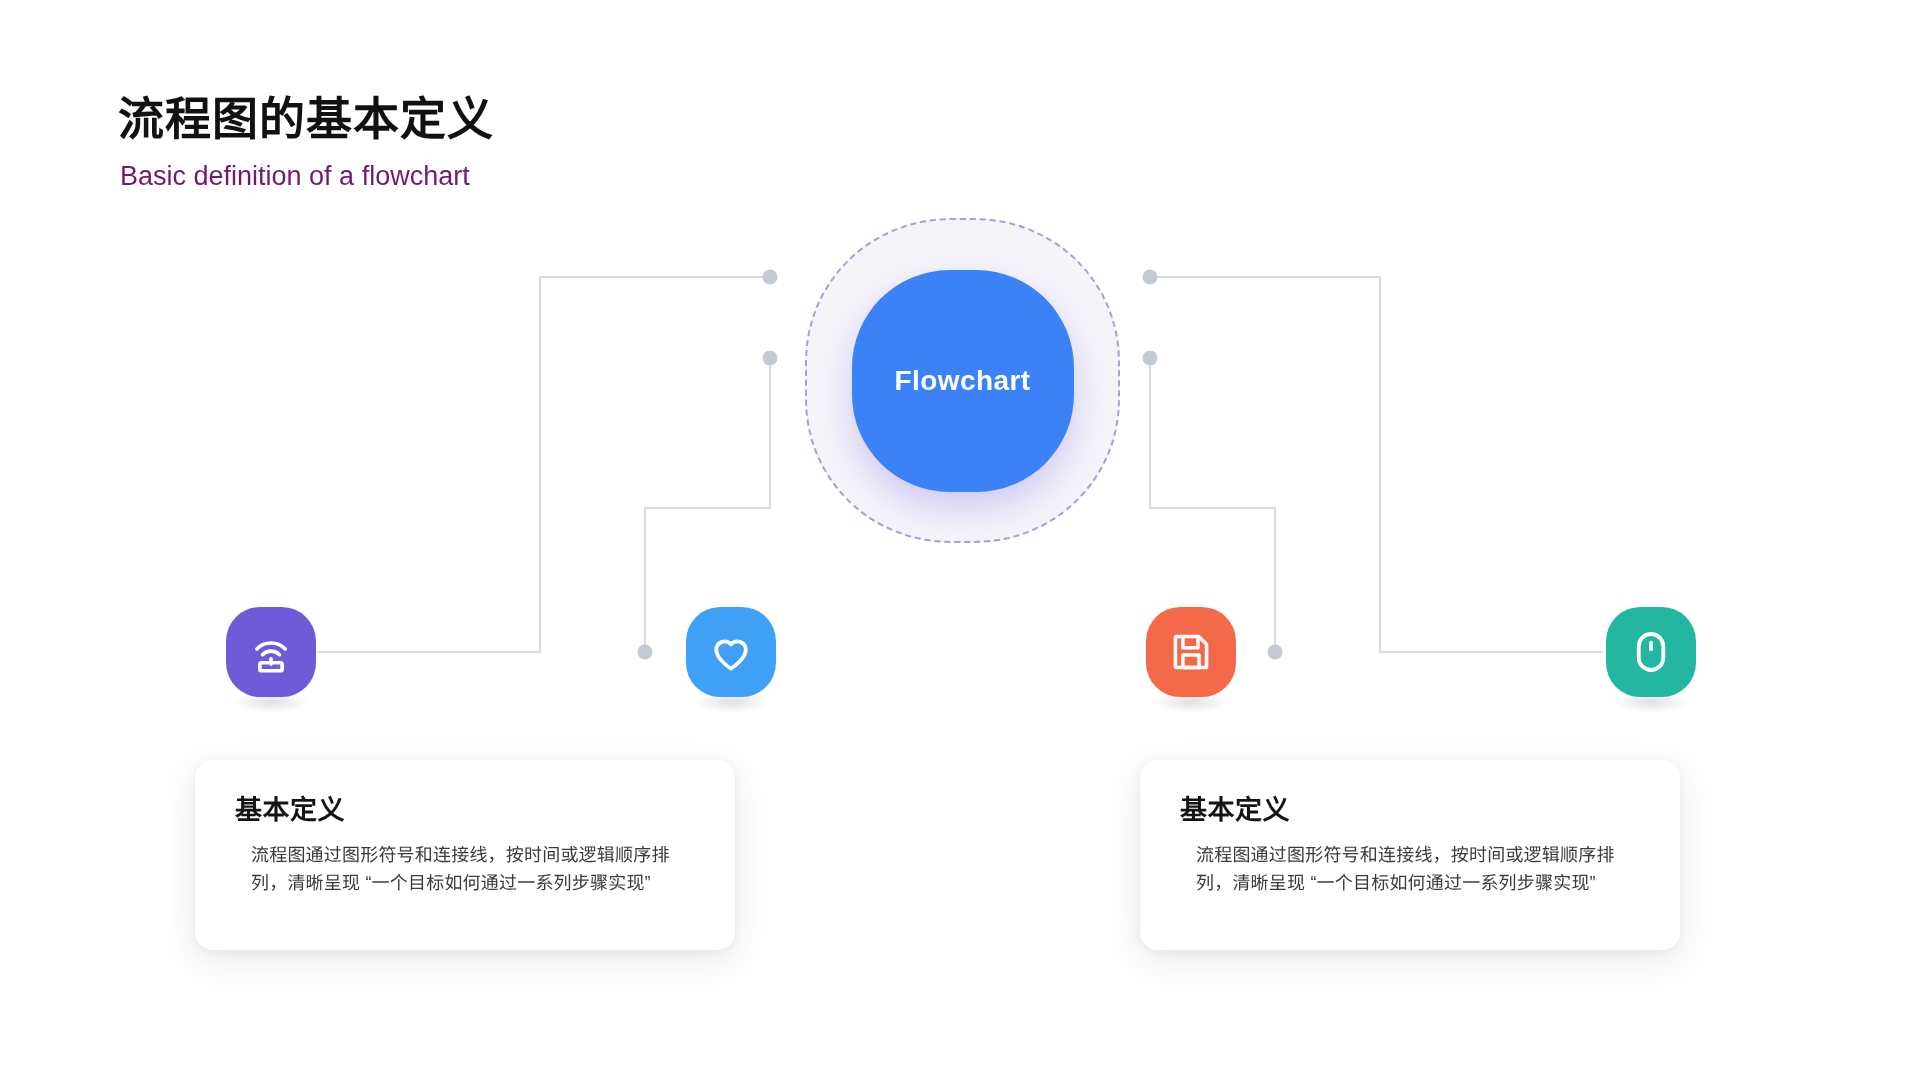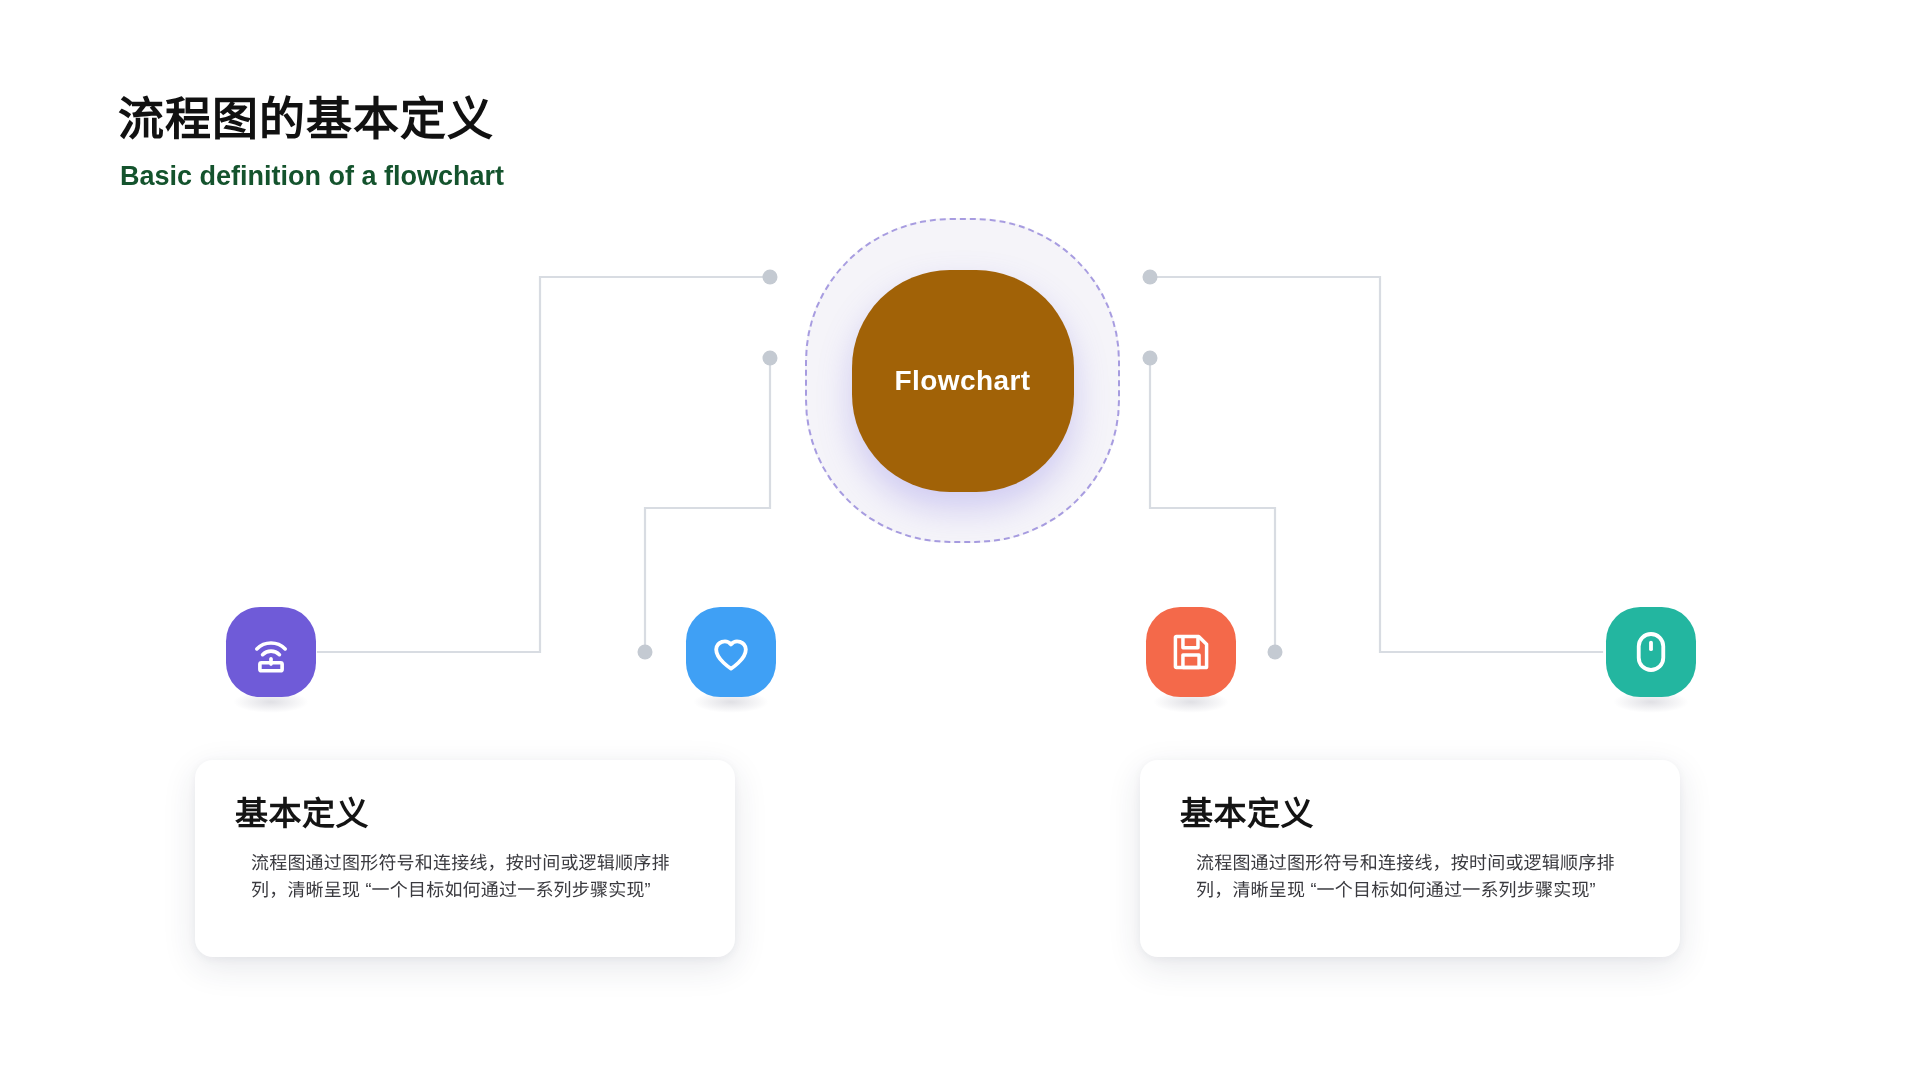--- a/index.html
+++ b/index.html
@@ -15,21 +15,21 @@
   .stage{position:absolute;inset:0;width:1704px;height:1080px;}
 
   
   .header{position:absolute;left:118px;top:92px;}
   .title{
     font-size:46px;font-weight:700;color:#111111;
     letter-spacing:1px;line-height:1.18;margin:0;
     white-space:nowrap;
   }
   .subtitle{
-    font-size:27px;font-weight:700;color:#14532d;
+    font-size:27px;font-weight:400;color:#701a75;
     margin:14px 0 0 2px;line-height:1.2;white-space:nowrap;
   }
 
   
   .connectors{position:absolute;left:0;top:0;width:1920px;height:1080px;}
 
   
   .center-node{
     position:absolute;left:805px;top:218px;width:315px;height:325px;
   }
@@ -37,21 +37,21 @@
     position:absolute;inset:0;
     background:#f5f4f9;
     border:2px dashed #a79ce0;
     border-radius:46% 46% 46% 46% / 44% 44% 44% 44%;
     box-sizing:border-box;
   }
   .center-core{
     position:absolute;left:50%;top:50%;
     transform:translate(-50%,-50%);
     width:222px;height:222px;
-    background:#a16207;
+    background:#3b82f6;
     border-radius:44% 44% 44% 44% / 44% 44% 44% 44%;
     display:flex;align-items:center;justify-content:center;
     box-shadow:0 16px 34px rgba(108,92,224,.28);
   }
   .center-core span{
     color:#ffffff;font-size:28px;font-weight:700;letter-spacing:.4px;
   }
 
   
   .chip{
@@ -68,21 +68,21 @@
 
   
   .card{
     position:absolute;width:540px;
     background:#ffffff;border-radius:18px;
     box-shadow:0 10px 34px rgba(40,42,70,.11), 0 2px 8px rgba(40,42,70,.05);
     padding:34px 40px 36px 40px;
     box-sizing:border-box;
   }
   .card-title{
-    margin:0 0 16px 0;font-size:33px;font-weight:700;color:#141414;
+    margin:0 0 16px 0;font-size:27px;font-weight:700;color:#141414;
     letter-spacing:.5px;line-height:1.2;
   }
   .card-body{
     margin:16px;font-size:18px;line-height:1.55;color:#3a3a3f;
     letter-spacing:.2px;
   }
 </style>
 </head>
 <body>
 

